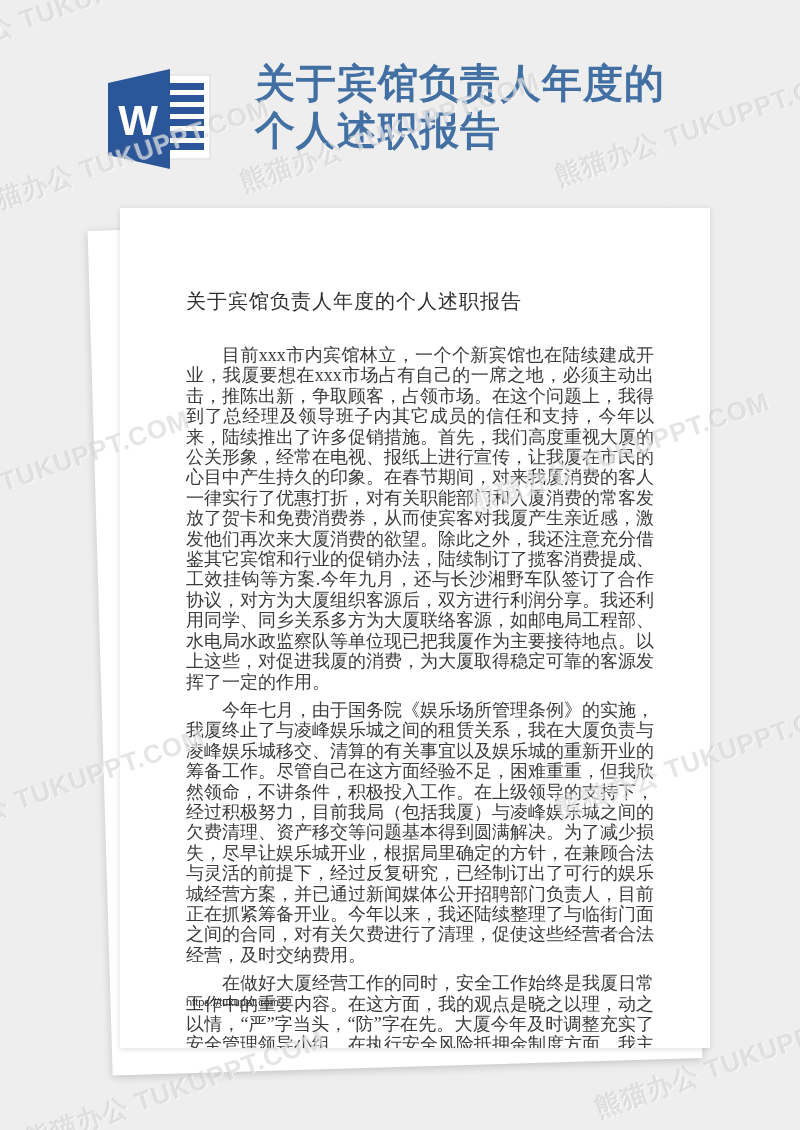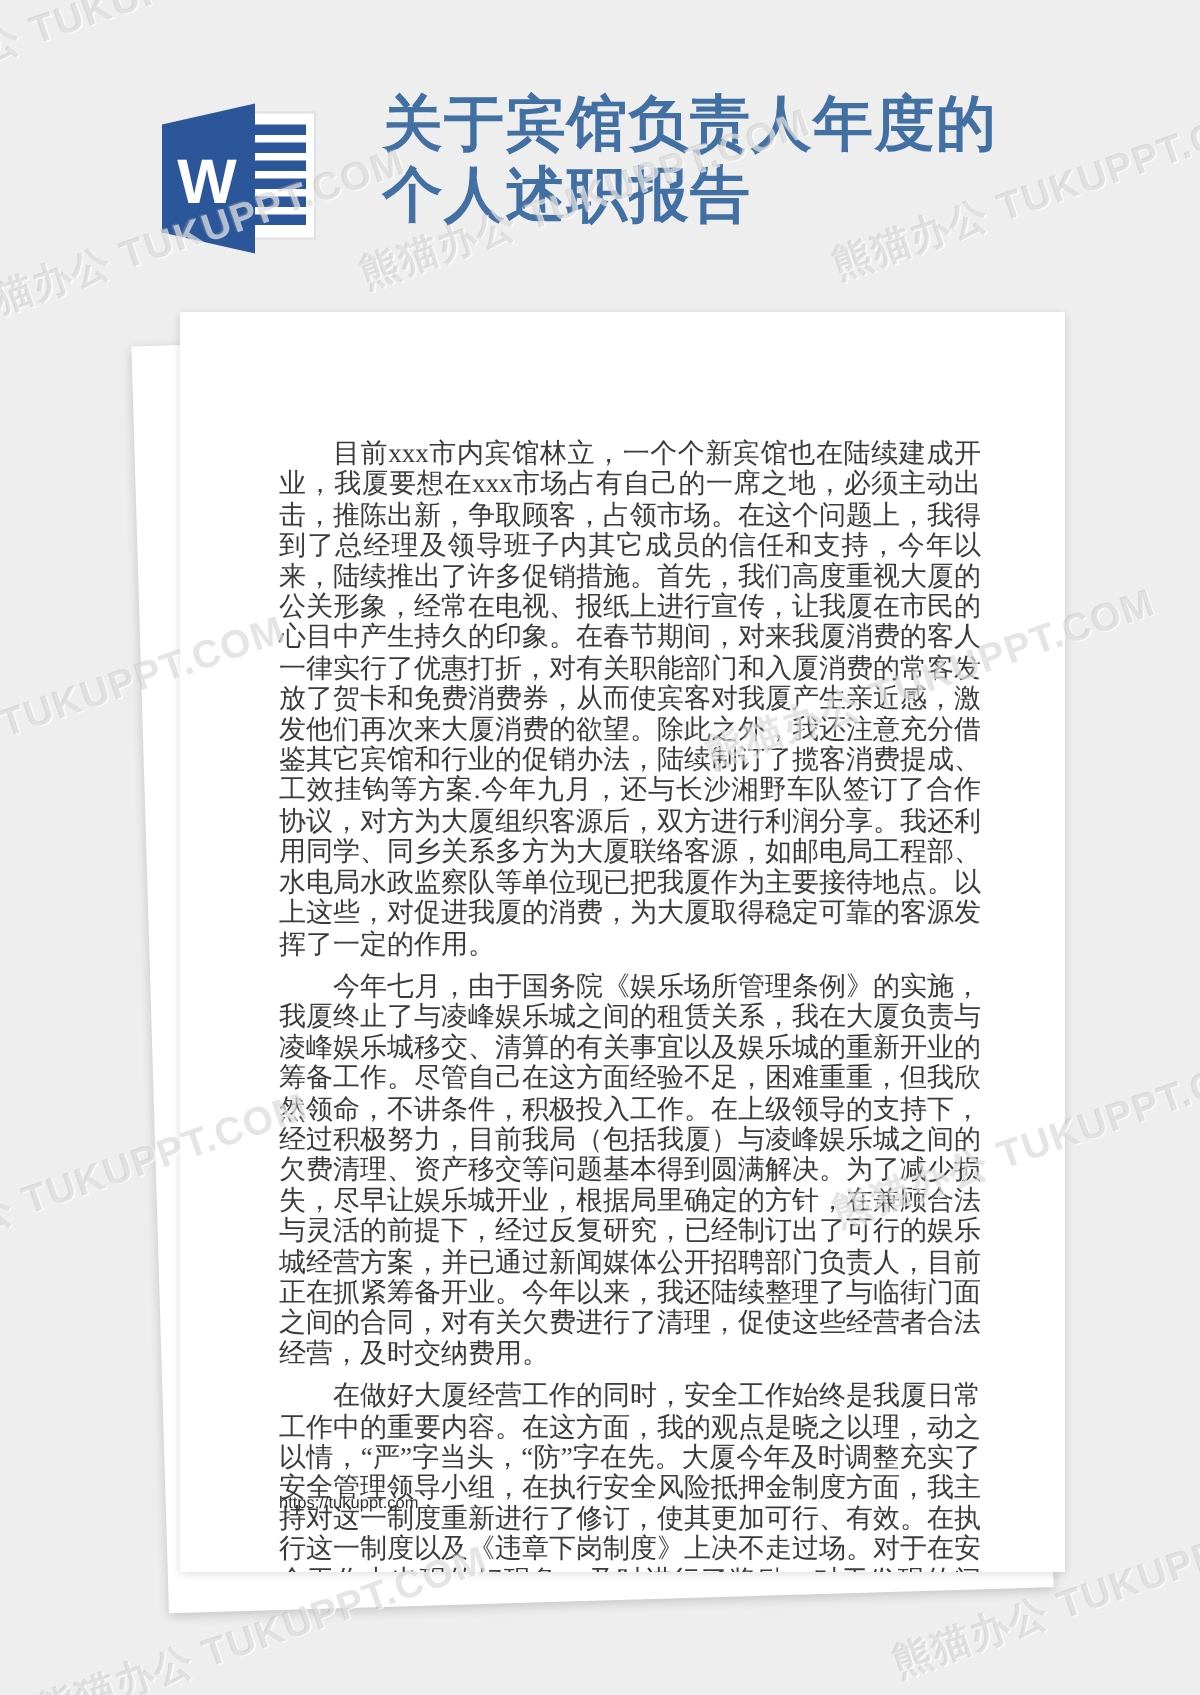--- a/index.html
+++ b/index.html
@@ -101,20 +101,21 @@
         <text x="34" y="73" text-anchor="middle" font-family="Liberation Sans, sans-serif" font-size="42" font-weight="bold" fill="#ffffff">W</text>
       </svg>
     </div>
     <h1 class="header-title">关于宾馆负责人年度的
 个人述职报告</h1>
   </div>
 
   <div class="sheet-back"></div>
 
   <div class="sheet">
+    <h2 class="doc-title">关于宾馆负责人年度的个人述职报告</h2>
     <div class="doc-body">
         <p class="blk-para">目前xxx市内宾馆林立，一个个新宾馆也在陆续建成开业，我厦要想在xxx市场占有自己的一席之地，必须主动出击，推陈出新，争取顾客，占领市场。在这个问题上，我得到了总经理及领导班子内其它成员的信任和支持，今年以来，陆续推出了许多促销措施。首先，我们高度重视大厦的公关形象，经常在电视、报纸上进行宣传，让我厦在市民的心目中产生持久的印象。在春节期间，对来我厦消费的客人一律实行了优惠打折，对有关职能部门和入厦消费的常客发放了贺卡和免费消费券，从而使宾客对我厦产生亲近感，激发他们再次来大厦消费的欲望。除此之外，我还注意充分借鉴其它宾馆和行业的促销办法，陆续制订了揽客消费提成、工效挂钩等方案.今年九月，还与长沙湘野车队签订了合作协议，对方为大厦组织客源后，双方进行利润分享。我还利用同学、同乡关系多方为大厦联络客源，如邮电局工程部、水电局水政监察队等单位现已把我厦作为主要接待地点。以上这些，对促进我厦的消费，为大厦取得稳定可靠的客源发挥了一定的作用。</p>
         <p class="blk-para">今年七月，由于国务院《娱乐场所管理条例》的实施，我厦终止了与凌峰娱乐城之间的租赁关系，我在大厦负责与凌峰娱乐城移交、清算的有关事宜以及娱乐城的重新开业的筹备工作。尽管自己在这方面经验不足，困难重重，但我欣然领命，不讲条件，积极投入工作。在上级领导的支持下，经过积极努力，目前我局（包括我厦）与凌峰娱乐城之间的欠费清理、资产移交等问题基本得到圆满解决。为了减少损失，尽早让娱乐城开业，根据局里确定的方针，在兼顾合法与灵活的前提下，经过反复研究，已经制订出了可行的娱乐城经营方案，并已通过新闻媒体公开招聘部门负责人，目前正在抓紧筹备开业。今年以来，我还陆续整理了与临街门面之间的合同，对有关欠费进行了清理，促使这些经营者合法经营，及时交纳费用。</p>
         <p class="blk-para">在做好大厦经营工作的同时，安全工作始终是我厦日常工作中的重要内容。在这方面，我的观点是晓之以理，动之以情，“严”字当头，“防”字在先。大厦今年及时调整充实了安全管理领导小组，在执行安全风险抵押金制度方面，我主持对这一制度重新进行了修订，使其更加可行、有效。在执行这一制度以及《违章下岗制度》上决不走过场。对于在安全工作中出现的好现象，及时进行了奖励。对于发现的问题，本着三不放过的原则，决不姑息迁就。如今年xxx月xxx日客房部洗衣房因为当班人员违反操作规程，工作态度散漫，造成失火，我及时召开了部门及大厦的事故分析会，对当事者也给予了严肃的处理，</p>
       </div>
     <a class="footer-link" href="#">https://tukuppt.com</a>
   </div>
 
   <div class="watermark-layer">
       <span class="watermark" style="left: 60px; top: 8px;">熊猫办公 TUKUPPT.COM</span>

